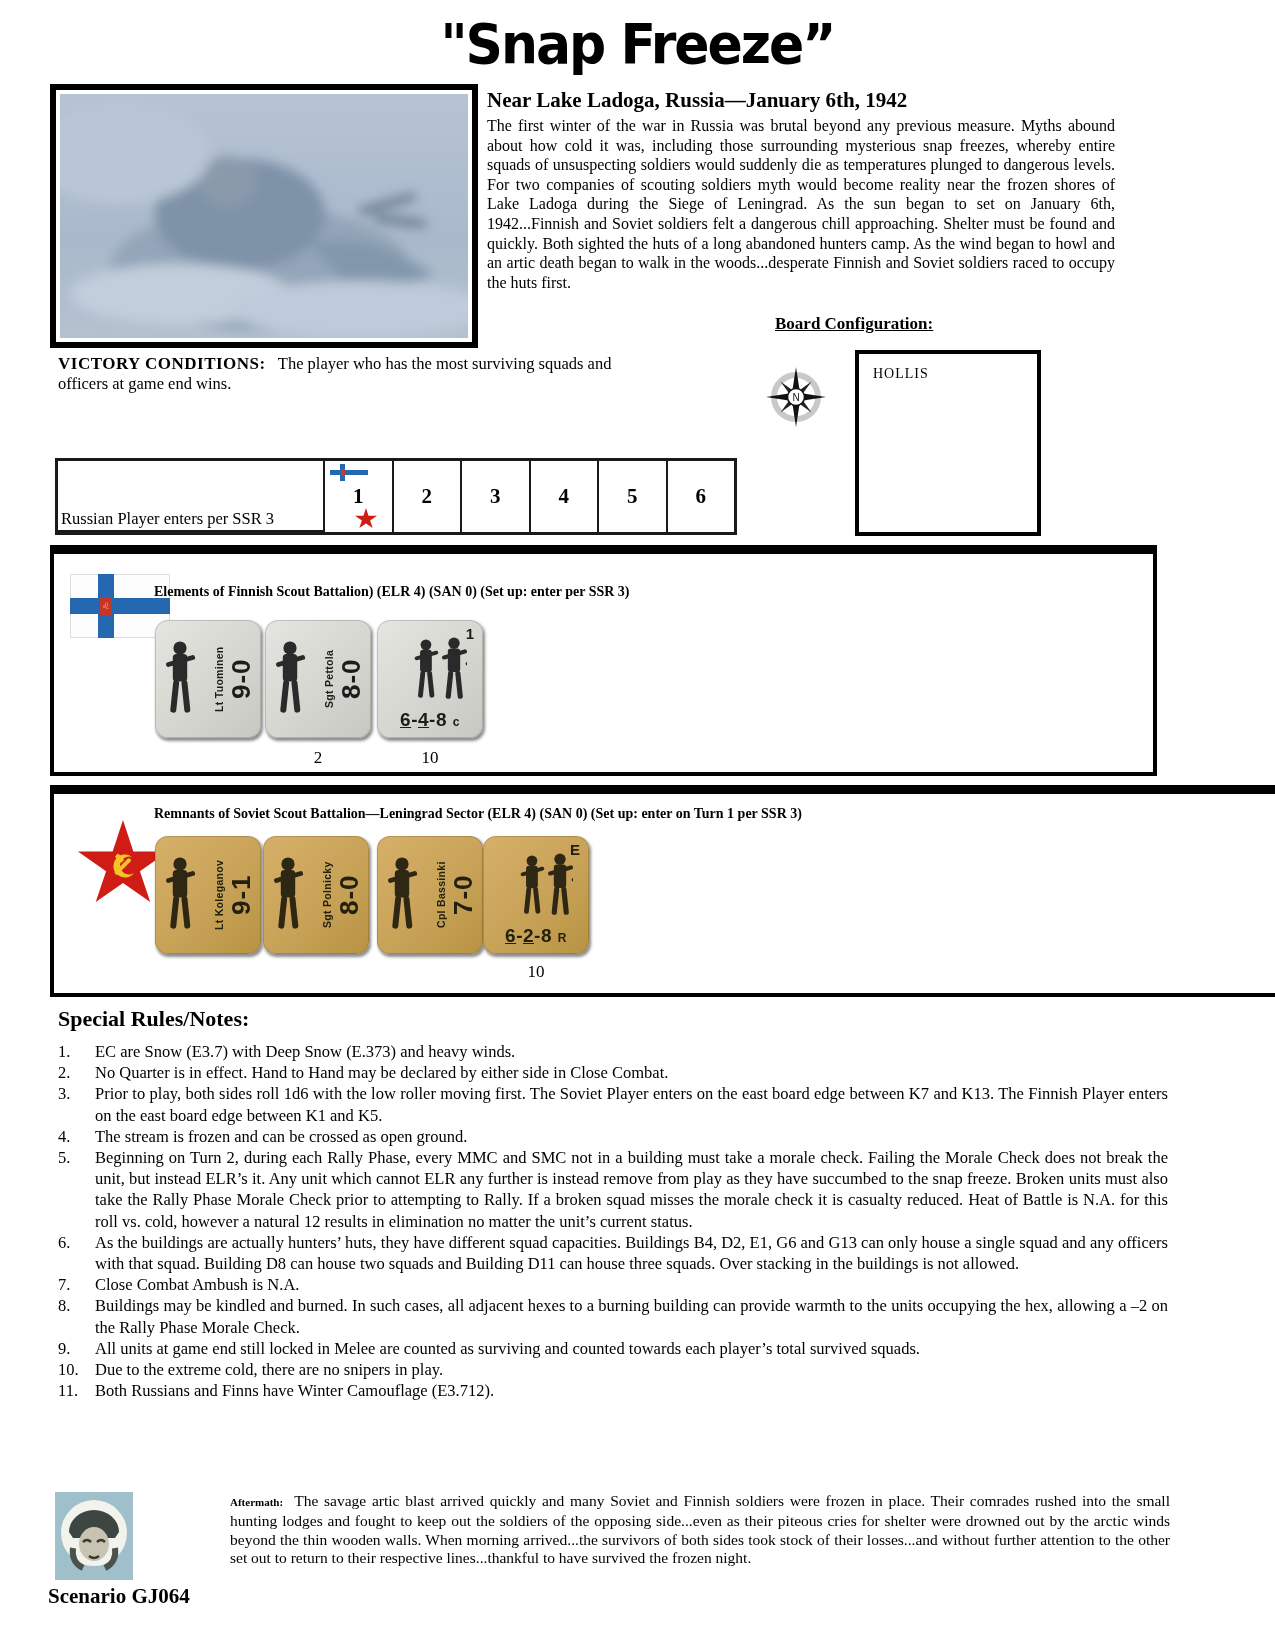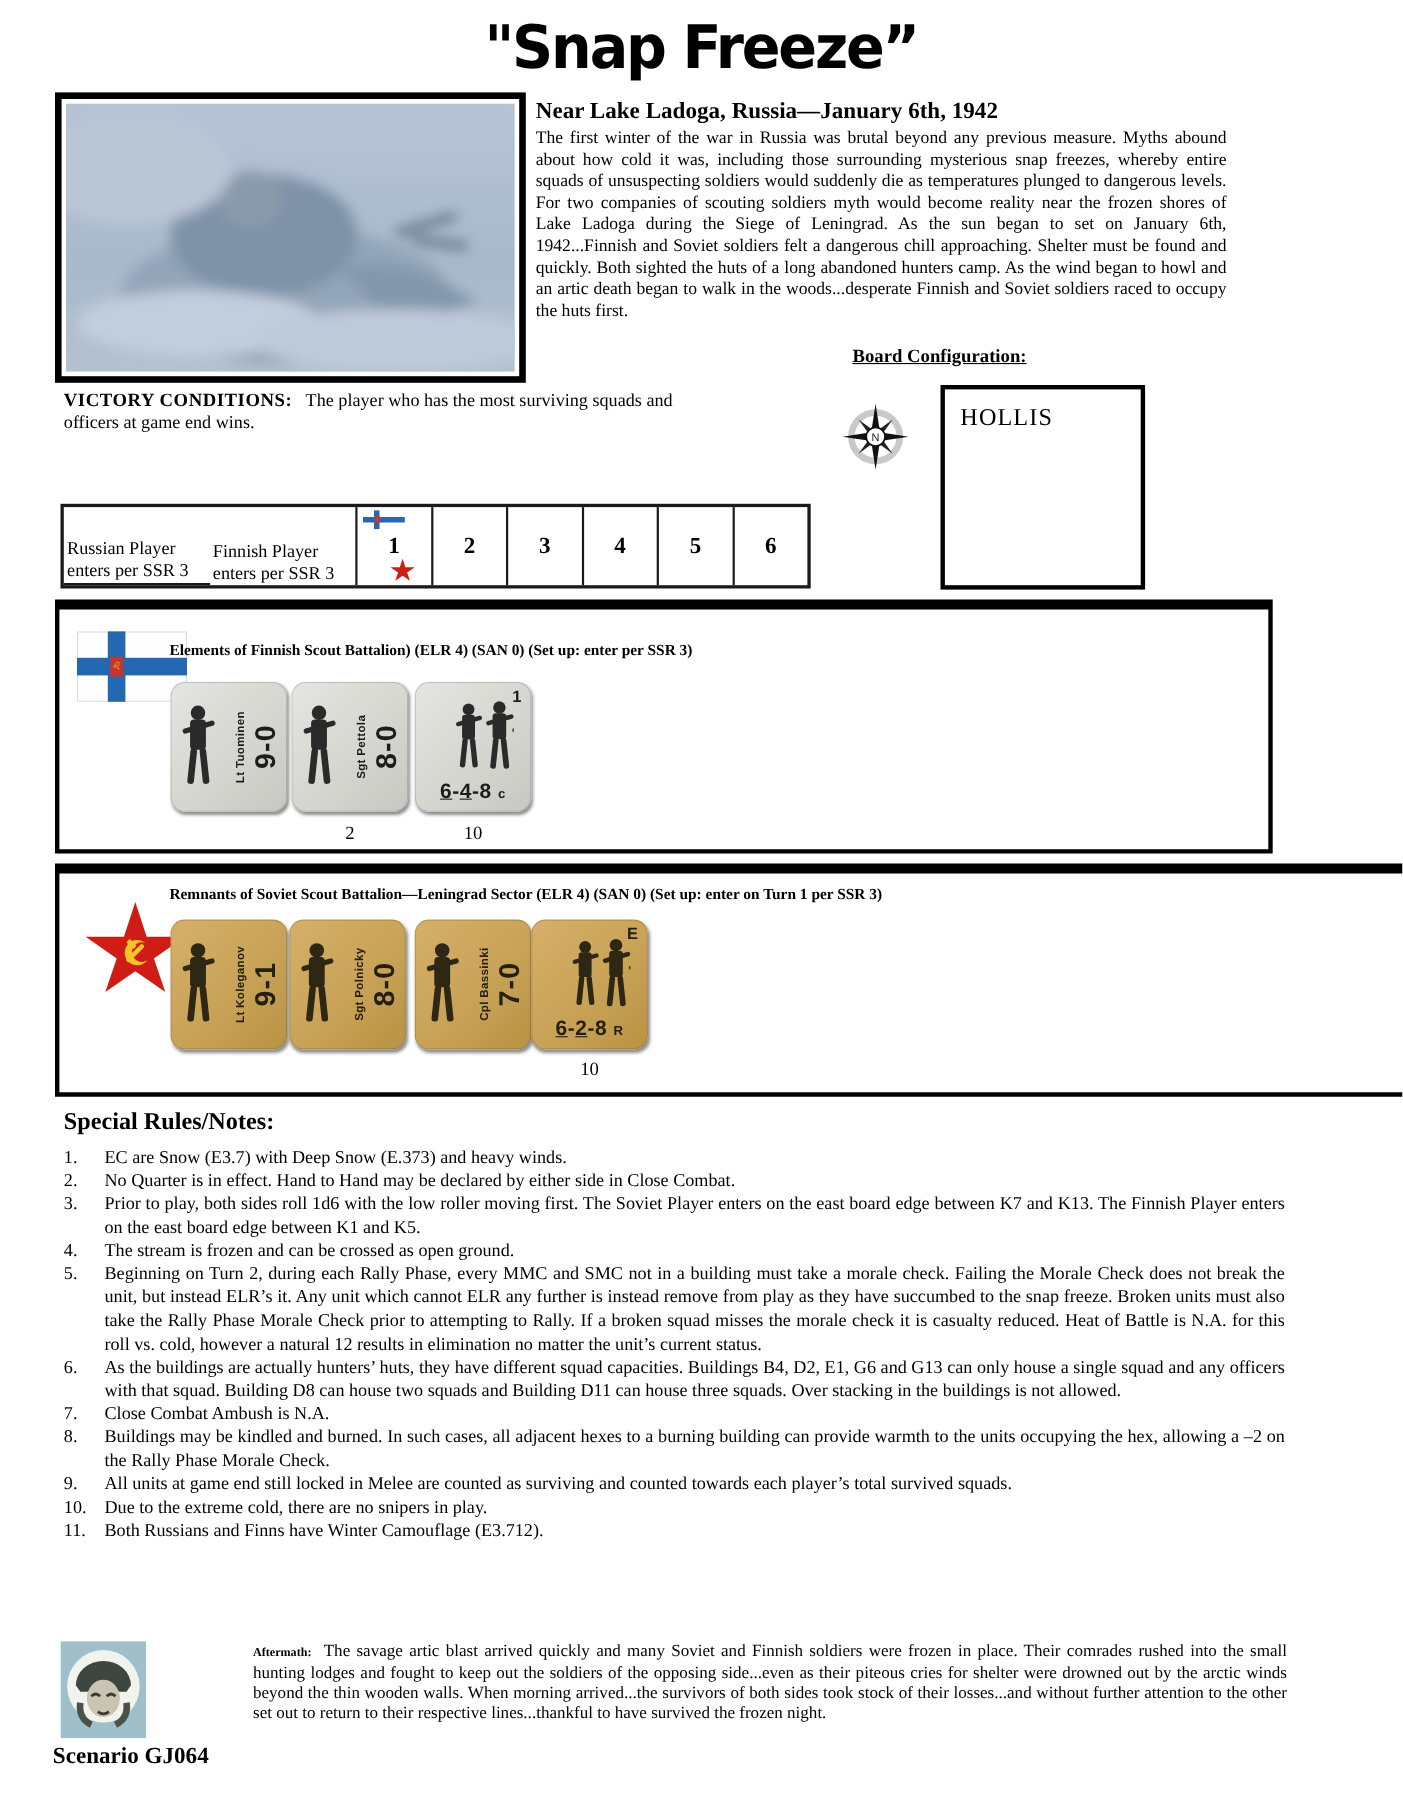--- a/index.html
+++ b/index.html
@@ -19,21 +19,21 @@
 
   
   .intro{left:487px;top:88px;width:628px;}
   .intro h2{margin:0 0 3px 0;font-size:21px;font-weight:bold;}
   .intro p{margin:0;font-size:16px;line-height:19.6px;text-align:justify;}
 
   
   .board-label{left:775px;top:314px;font-size:17px;font-weight:bold;text-decoration:underline;}
   .compass{left:765px;top:366px;}
   .board-box{left:855px;top:350px;width:178px;height:178px;border:4px solid #000;}
-  .board-box .bname{margin:12px 0 0 14px;font-size:22px;letter-spacing:1px;}
+  .board-box .bname{margin:12px 0 0 14px;font-size:14px;letter-spacing:1px;}
 
   
   .victory{left:58px;top:354px;width:578px;font-size:16.5px;line-height:20px;}
   .victory b{font-size:17px;letter-spacing:0.5px;}
 
   
   .tt{left:55px;top:458px;width:682px;height:77px;border:3px solid #1a1a1a;display:flex;box-sizing:border-box;}
   .tt-labels{width:267px;border-right:2px solid #1a1a1a;display:flex;box-sizing:border-box;}
   .tt-label{flex:1;display:flex;align-items:flex-end;padding:0 0 1px 3px;font-size:16.5px;box-sizing:border-box;}
   .tt-label:first-child{border-bottom:2px solid #1a1a1a;}
@@ -171,21 +171,20 @@
   </div>
 
   <div class="abs victory">
     <b>VICTORY CONDITIONS:</b>&nbsp;&nbsp;
     <span>The player who has the most surviving squads and officers at game end wins.</span>
   </div>
 
   <div class="abs tt">
     <div class="tt-labels">
       <div class="tt-label">Russian Player enters per SSR 3</div>
-      <div class="tt-label">Finnish  Player enters per SSR 3</div>
     </div>
     <div class="tt-cell">
       <div class="miniflag">
           <div class="h"></div>
           <div class="v"></div>
           <div class="c"></div>
         </div>
       <span>1</span>
       <div class="ministar"></div>
     </div>

